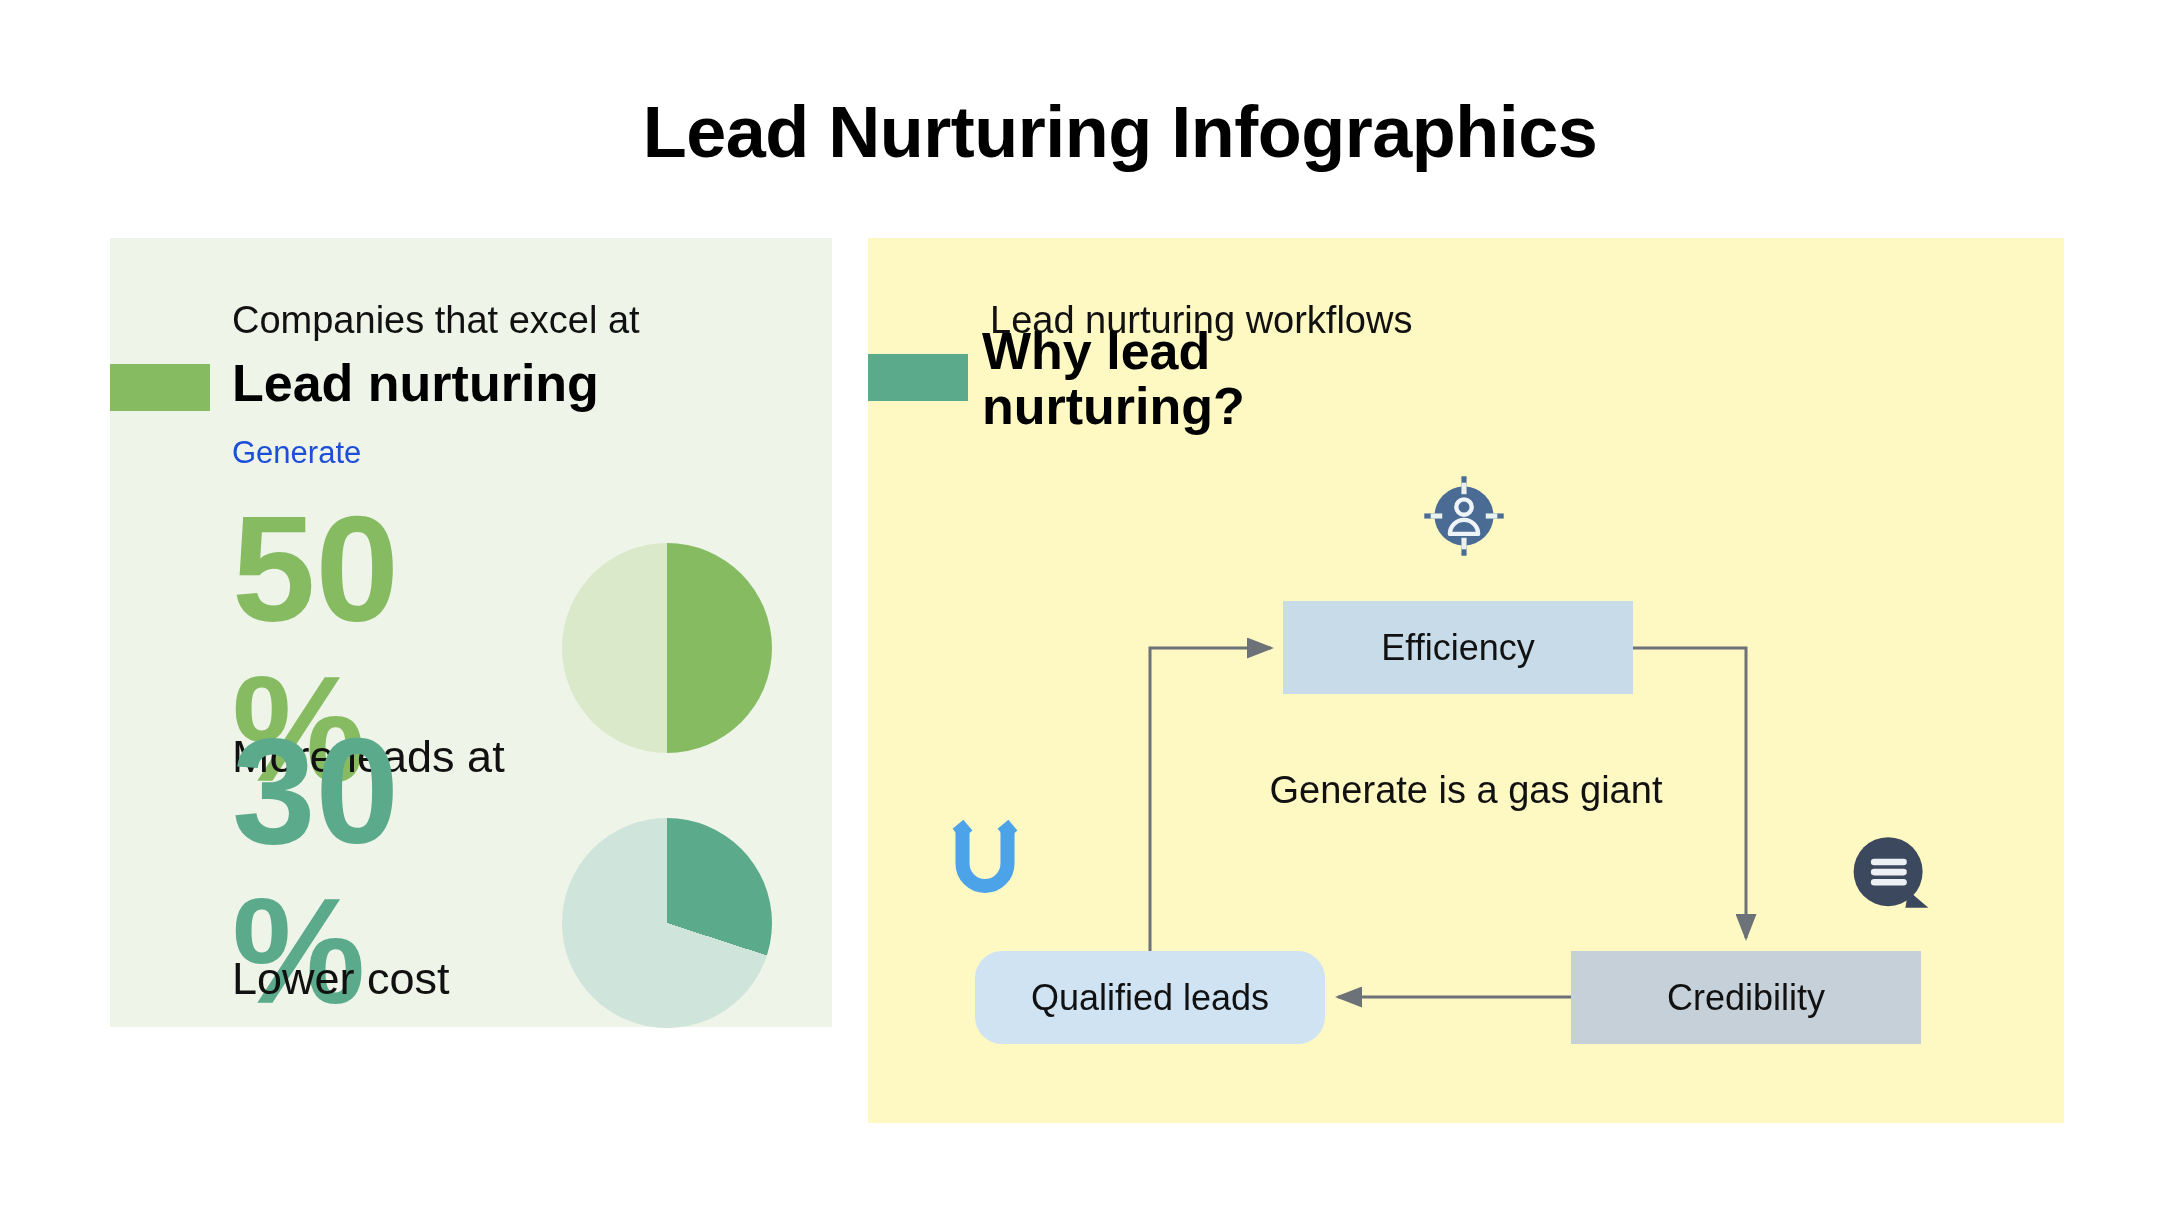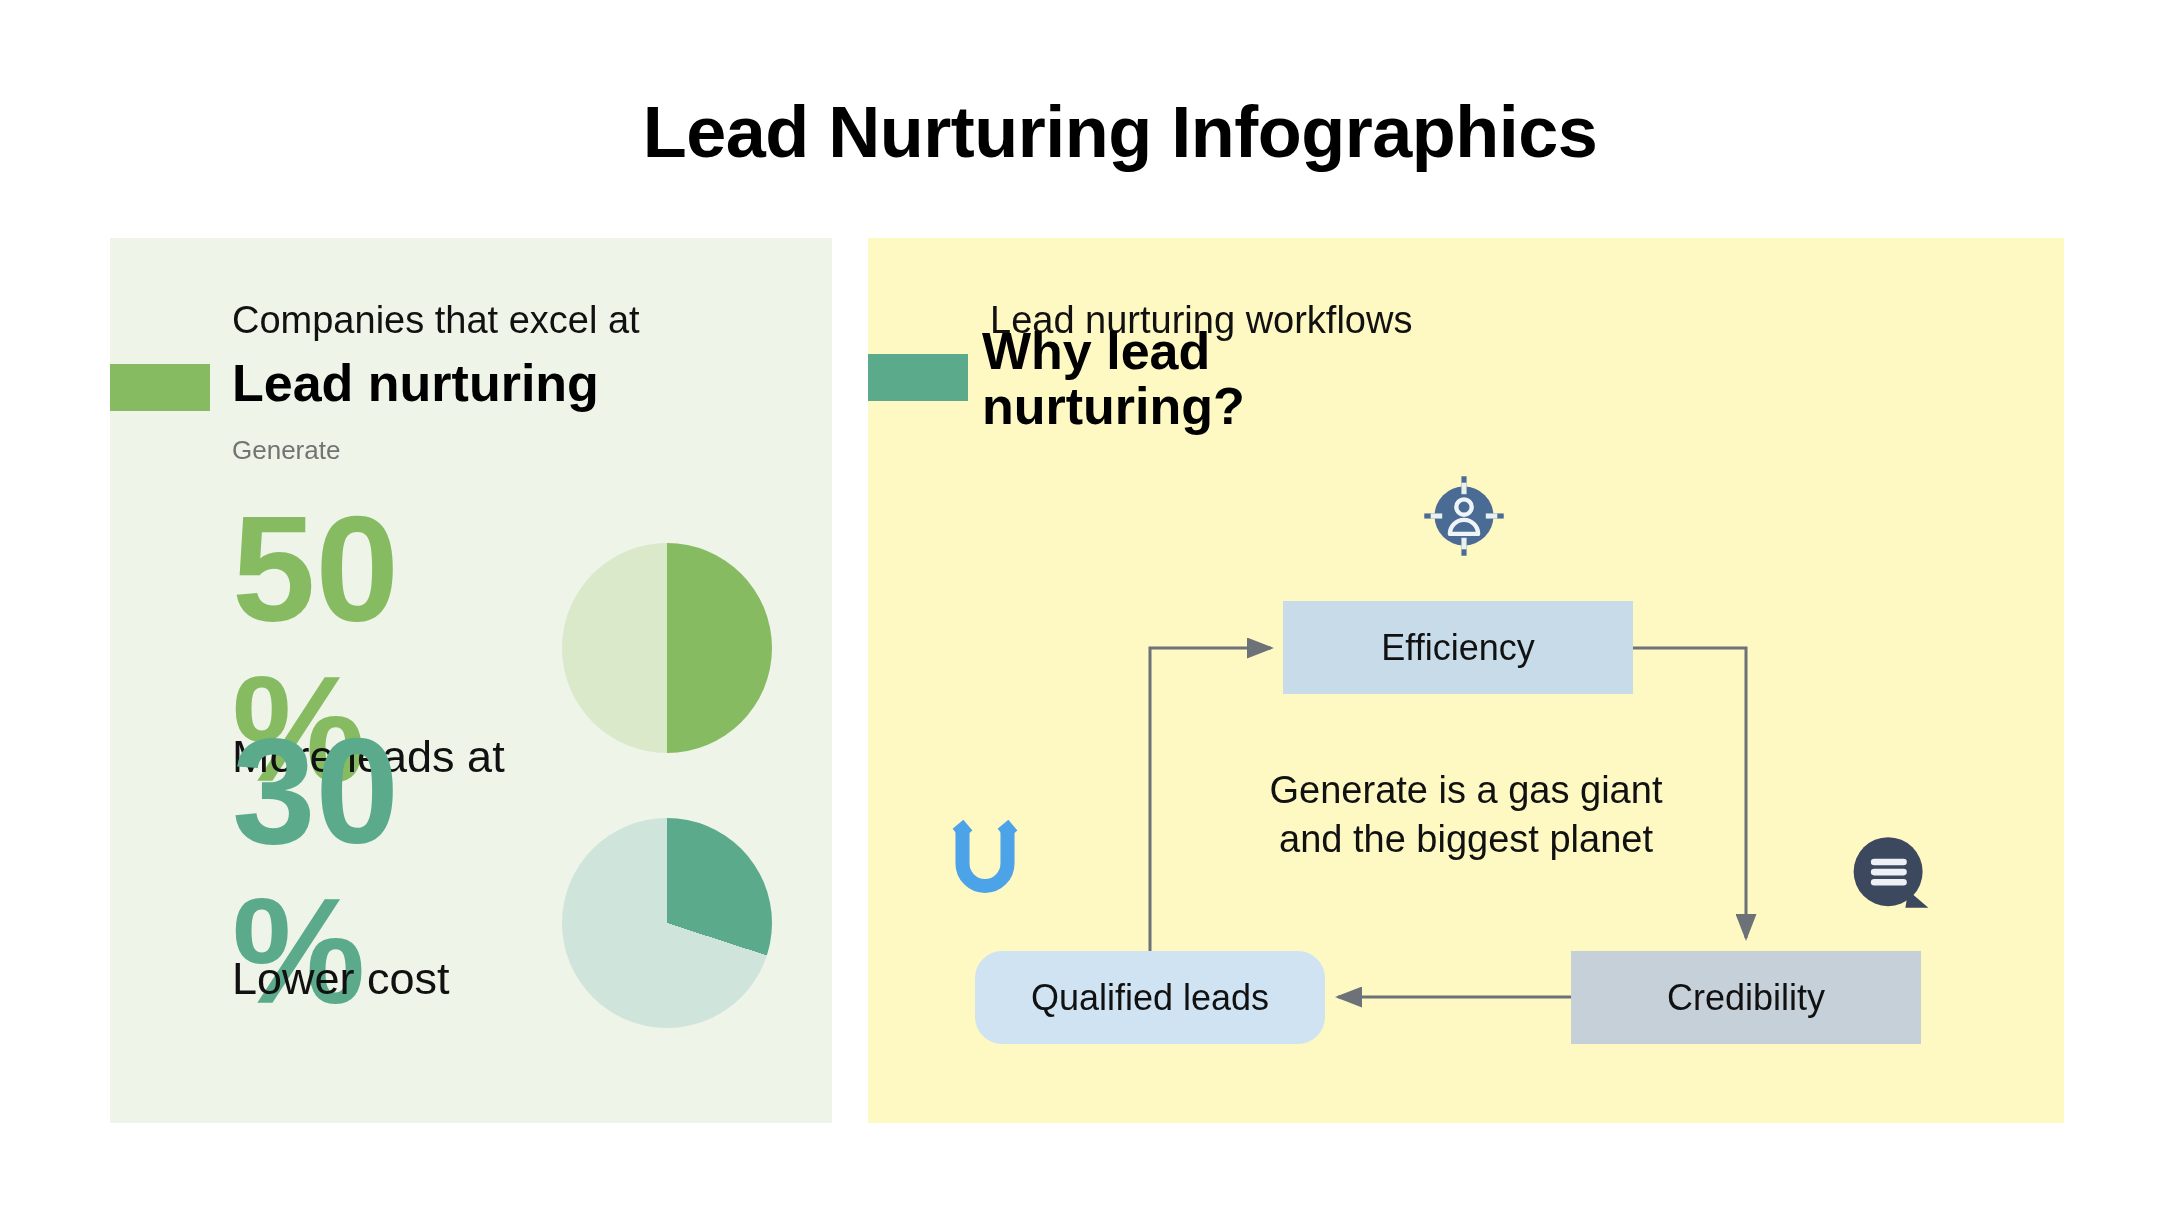--- a/index.html
+++ b/index.html
@@ -32,21 +32,21 @@
 
   
   .panel {
     position: absolute;
     box-sizing: border-box;
   }
   .panel-left {
     left: 110px;
     top: 238px;
     width: 722px;
-    height: 885px;
+    height: 789px;
     background: #eef4e8;
     padding-left: 13px;
   }
   .panel-right {
     left: 868px;
     top: 238px;
     width: 1196px;
     height: 885px;
     background: #e9f1ee;
   }
@@ -78,22 +78,22 @@
     font-size: 52px;
     font-weight: bold;
     color: #000000;
     white-space: nowrap;
     line-height: 1.1;
   }
   .left-sub {
     position: absolute;
     left: 122px;
     top: 198px;
-    font-size: 26px;
-    color: #737373;
+    font-size: 31px;
+    color: #1d4ed8;
     white-space: nowrap;
     line-height: 1.1;
   }
 
   
   .stat-number {
     position: absolute;
     font-size: 150px;
     font-weight: bold;
     line-height: 0.85;
@@ -272,21 +272,20 @@
 
       <path d="M 703 759 L 470 759" stroke="#6d7279" stroke-width="3" fill="none" marker-end="url(#arrowhead)"></path>
     </svg>
 
     <div class="flow-box box-efficiency" style="background: rgb(199, 220, 232);">Efficiency</div>
     <div class="flow-box box-credibility" style="background: rgb(198, 208, 216);">Credibility</div>
     <div class="flow-box box-qualified" style="background: rgb(207, 227, 242); border-radius: 27px;">Qualified leads</div>
 
     <div class="flow-center-text">
       <div>Generate is a gas giant</div>
-      <div>and the biggest planet</div>
     </div>
 
     <div class="icon icon-target">
       <svg viewBox="0 0 64 64" width="82" height="82">
         <circle cx="32" cy="32" r="23" fill="#4a6b94"></circle>
         <rect x="30" y="1" width="4" height="12" fill="#4a6b94"></rect>
         <rect x="30" y="51" width="4" height="12" fill="#4a6b94"></rect>
         <rect x="1" y="30" width="12" height="4" fill="#4a6b94"></rect>
         <rect x="51" y="30" width="12" height="4" fill="#4a6b94"></rect>
         <rect x="30" y="6" width="4" height="9" fill="#e9f1ee"></rect>

